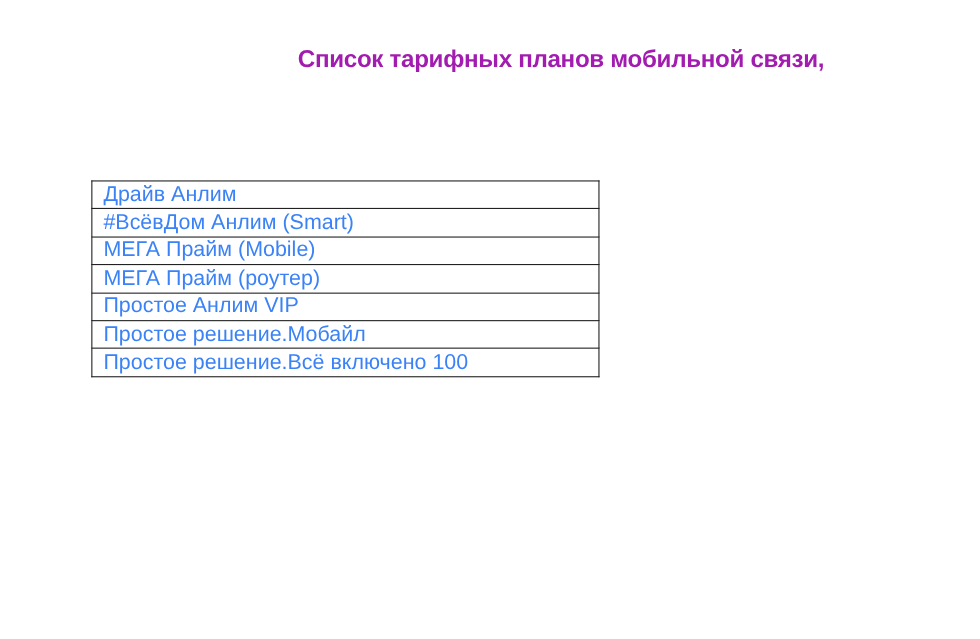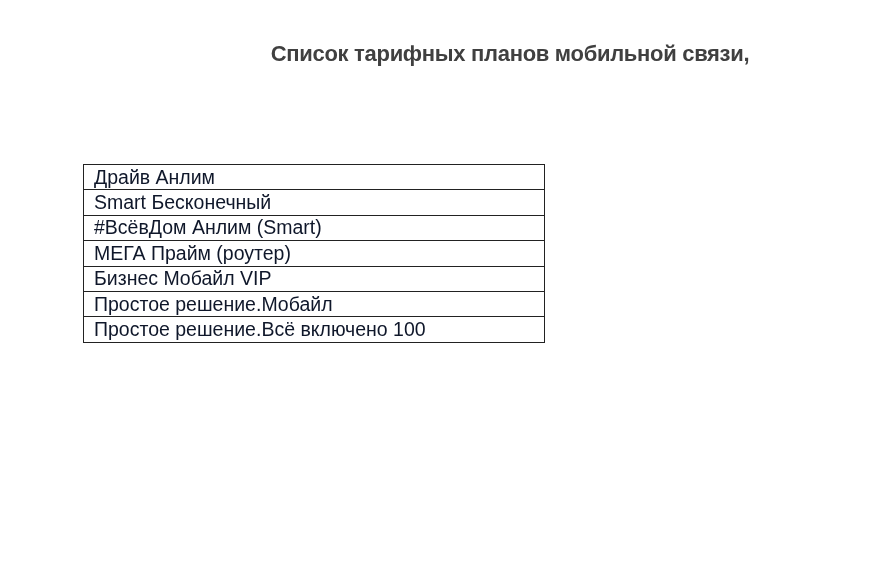--- a/index.html
+++ b/index.html
@@ -3,56 +3,56 @@
   <meta charset="utf-8">
   <style>
     html, body { margin: 0; padding: 0; }
     body {
       width: 891px; height: 581px; background: #ffffff; position: relative;
       overflow: hidden; font-family: "Liberation Sans", sans-serif; color: #111;
     }
     .title {
       position: absolute; left: 180px; top: 37px; width: 660px;
       text-align: center; font-weight: bold; font-size: 22px; line-height: 33px;
-      letter-spacing: -0.3px; color: #404040;
+      letter-spacing: -0.3px; color: #a21caf;
     }
     .title div { white-space: nowrap; }
     table.plans {
       position: absolute; left: 83px; top: 164px; width: 462px;
       border-collapse: collapse; border: 1.6px solid #222;
     }
     table.plans td {
       border: 1.4px solid #222; height: 24.4px; padding: 0 0 0 10px;
       font-size: 19.5px; line-height: 23px; vertical-align: middle;
-      white-space: nowrap; color: #0f172a;
+      white-space: nowrap; color: #3b82f6;
     }
   </style>
 </head>
 <body>
 
 <div class="title">
   <div>Список тарифных планов мобильной связи,</div>
 </div>
 
 <table class="plans">
   <tbody>
     <tr>
         <td>Драйв Анлим</td>
       </tr>
     <tr>
-        <td>Smart Бесконечный</td>
+        <td>#ВсёвДом Анлим (Smart)</td>
       </tr>
     <tr>
-        <td>#ВсёвДом Анлим (Smart)</td>
+        <td>МЕГА Прайм (Mobile)</td>
       </tr>
     <tr>
         <td>МЕГА Прайм (роутер)</td>
       </tr>
     <tr>
-        <td>Бизнес Мобайл VIP</td>
+        <td>Простое Анлим VIP</td>
       </tr>
     <tr>
         <td>Простое решение.Мобайл</td>
       </tr>
     <tr>
         <td>Простое решение.Всё включено 100</td>
       </tr>
   </tbody>
 </table>
 

